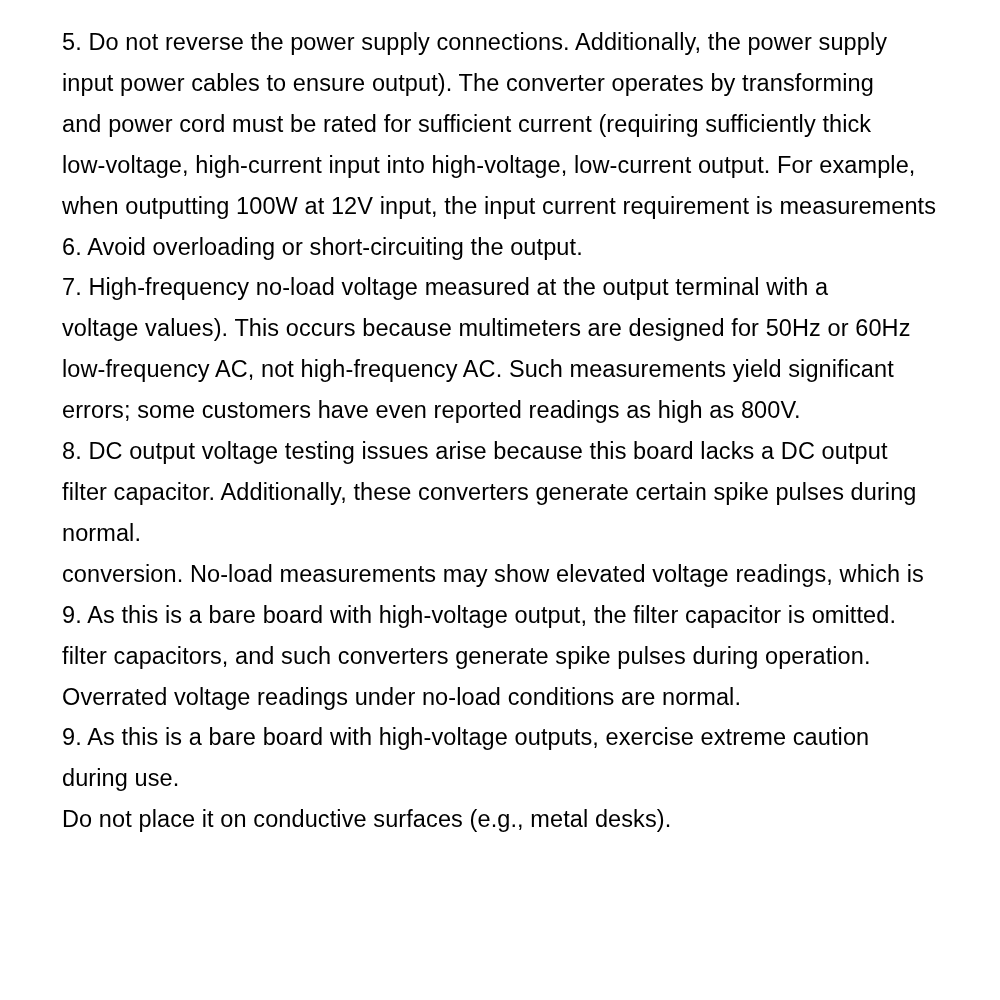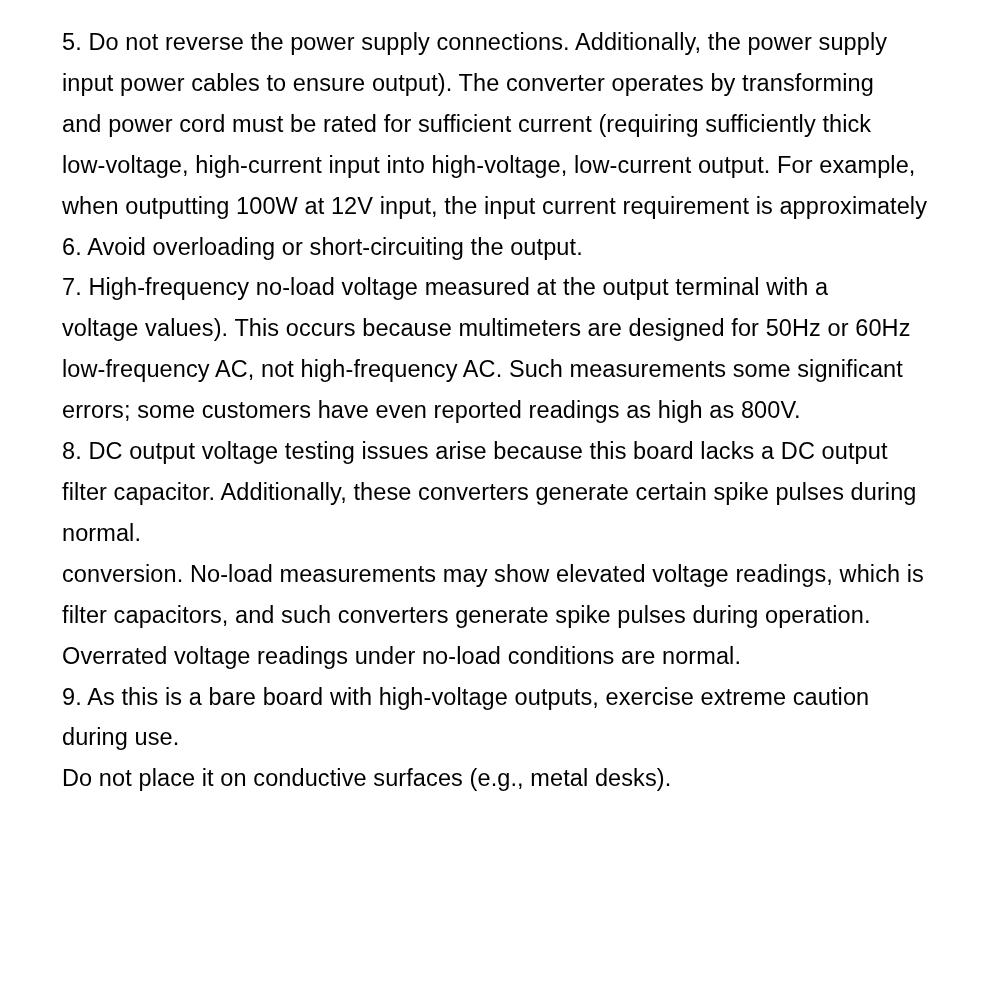--- a/index.html
+++ b/index.html
@@ -26,28 +26,29 @@
   }
 </style>
 </head>
 <body>
 
 <main class="page">
   <div class="text-line">5. Do not reverse the power supply connections. Additionally, the power supply</div>
   <div class="text-line">input power cables to ensure output). The converter operates by transforming</div>
   <div class="text-line">and power cord must be rated for sufficient current (requiring sufficiently thick</div>
   <div class="text-line">low-voltage, high-current input into high-voltage, low-current output. For example,</div>
-  <div class="text-line">when outputting 100W at 12V input, the input current requirement is approximately</div>
+  <div class="text-line">when outputting 100W at 12V input, the input current requirement is measurements</div>
   <div class="text-line">6. Avoid overloading or short-circuiting the output.</div>
   <div class="text-line">7. High-frequency no-load voltage measured at the output terminal with a</div>
   <div class="text-line">voltage values). This occurs because multimeters are designed for 50Hz or 60Hz</div>
-  <div class="text-line">low-frequency AC, not high-frequency AC. Such measurements some significant</div>
+  <div class="text-line">low-frequency AC, not high-frequency AC. Such measurements yield significant</div>
   <div class="text-line">errors; some customers have even reported readings as high as 800V.</div>
   <div class="text-line">8. DC output voltage testing issues arise because this board lacks a DC output</div>
   <div class="text-line">filter capacitor. Additionally, these converters generate certain spike pulses during</div>
   <div class="text-line">normal.</div>
   <div class="text-line">conversion. No-load measurements may show elevated voltage readings, which is</div>
+  <div class="text-line">9. As this is a bare board with high-voltage output, the filter capacitor is omitted.</div>
   <div class="text-line">filter capacitors, and such converters generate spike pulses during operation.</div>
   <div class="text-line">Overrated voltage readings under no-load conditions are normal.</div>
   <div class="text-line">9. As this is a bare board with high-voltage outputs, exercise extreme caution</div>
   <div class="text-line">during use.</div>
   <div class="text-line">Do not place it on conductive surfaces (e.g., metal desks).</div>
 </main>
 
 </body></html>

